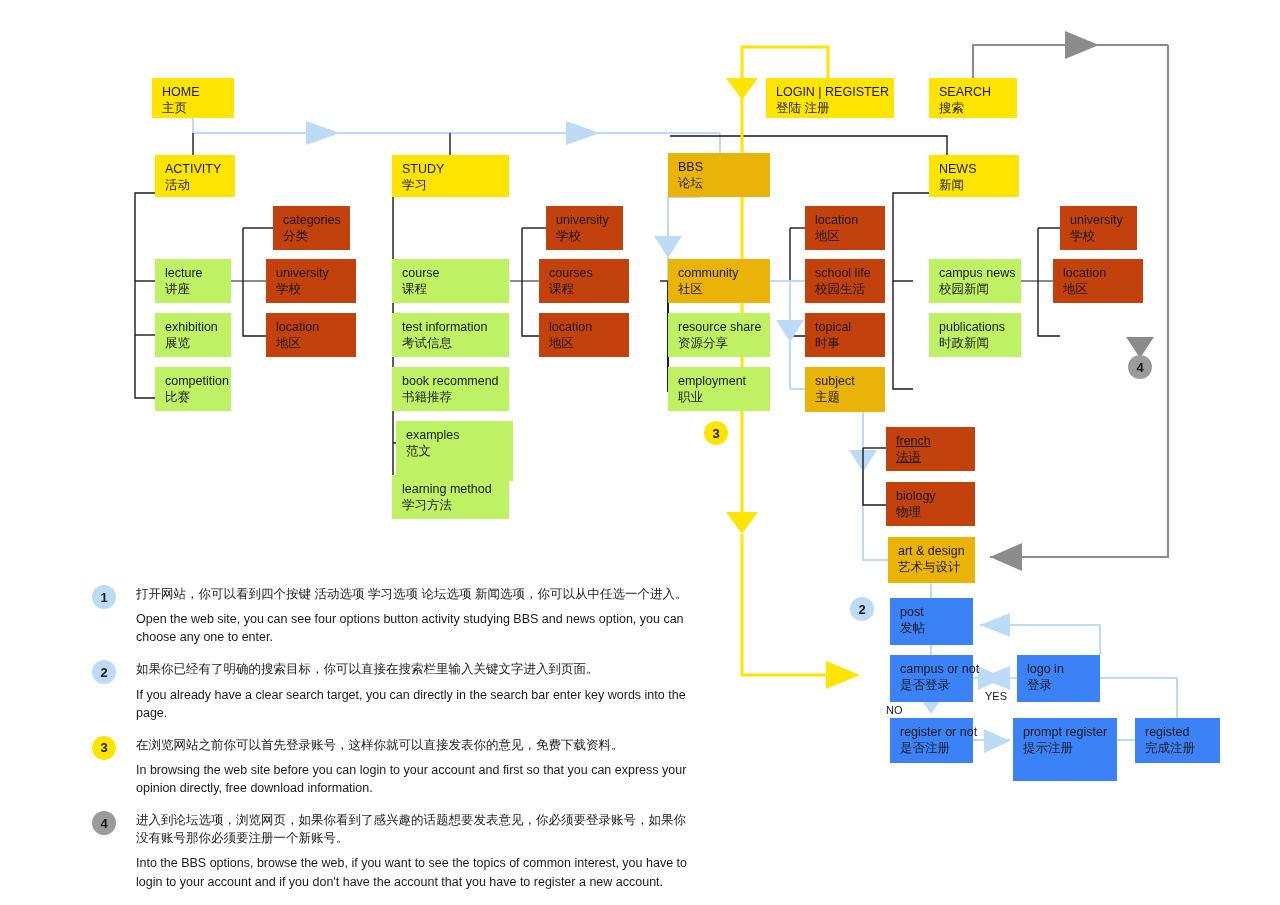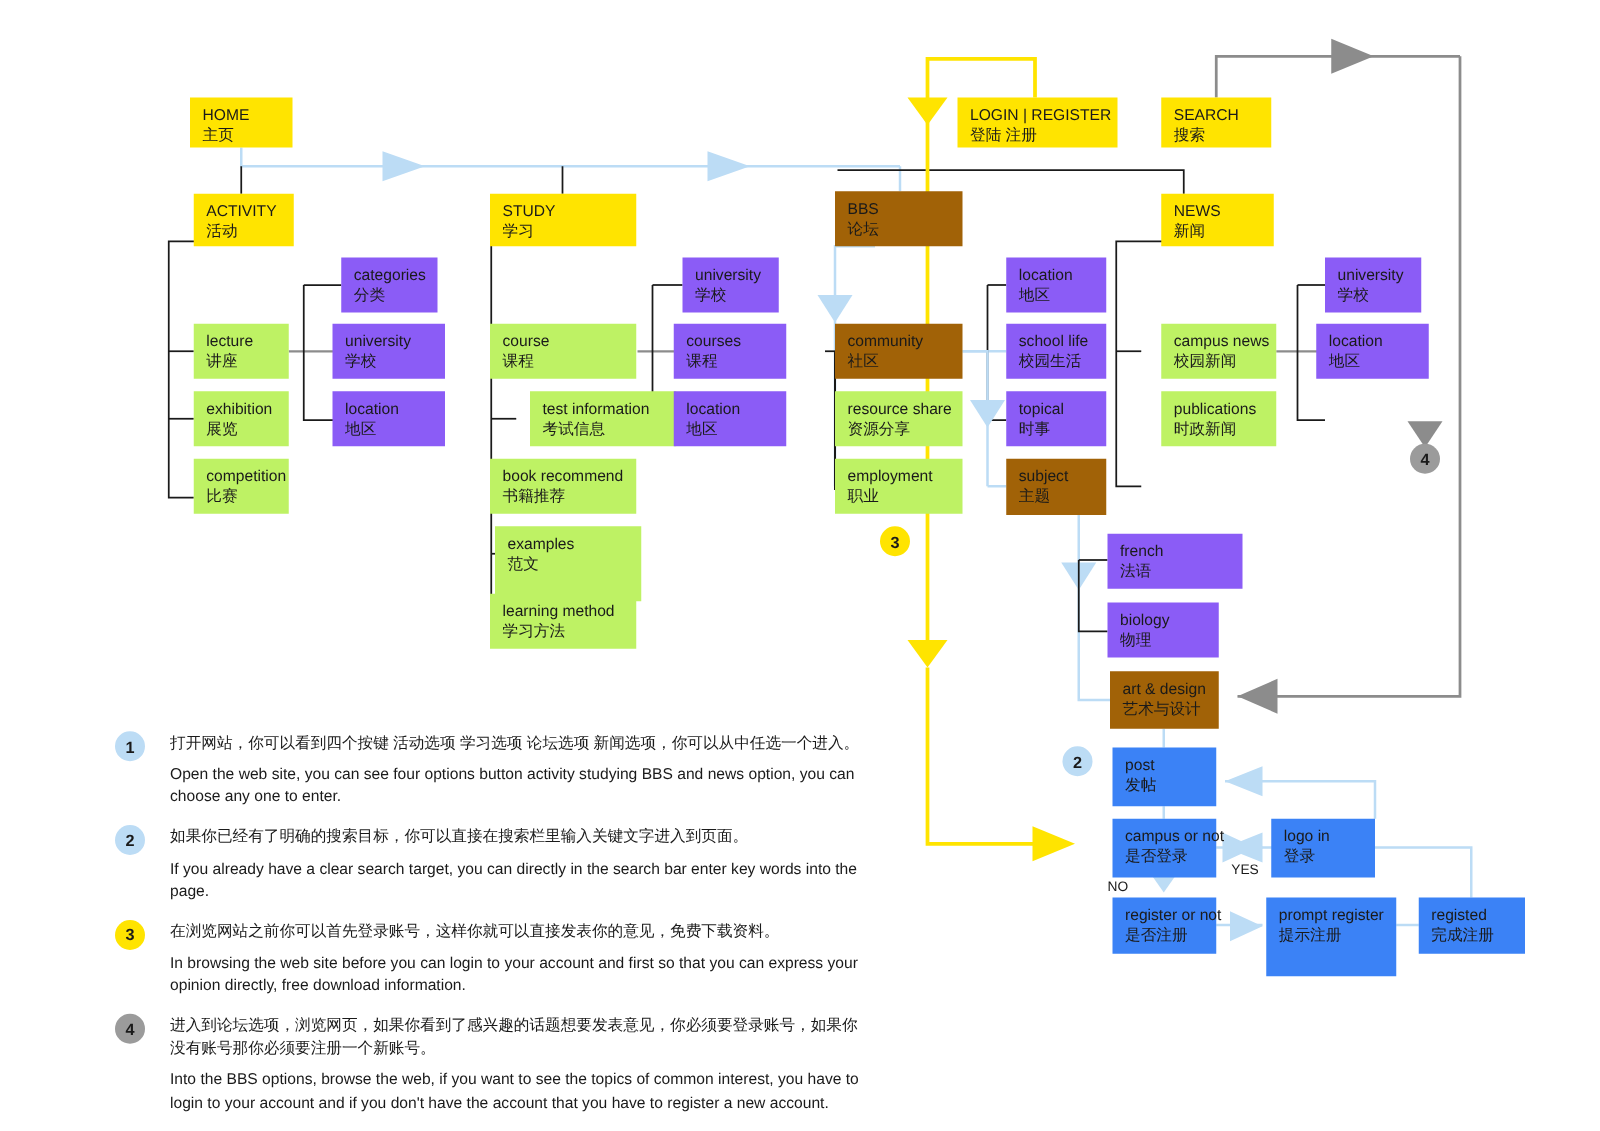--- a/index.html
+++ b/index.html
@@ -11,23 +11,23 @@
   svg.wires{position:absolute;left:0;top:0;width:1280px;height:905px;
             pointer-events:none;}
 
   .node{position:absolute;box-sizing:border-box;
         padding:6px 0 0 10px;line-height:1.28;
         font-size:12.5px;color:#1a1a1a;}
   .node .en{display:block;white-space:nowrap;}
   .node .cn{display:block;white-space:nowrap;}
 
   .lvl-yellow{background:#ffe400;}
-  .lvl-blue  {background:#a16207;}
+  .lvl-blue  {background:#eab308;}
   .lvl-dgray {background:#bef264;}
-  .lvl-lgray {background:#8b5cf6;}
+  .lvl-lgray {background:#c2410c;}
   .lvl-flow  {background:#3b82f6;}
 
   .badge{position:absolute;width:24px;height:24px;border-radius:50%;
          display:flex;align-items:center;justify-content:center;
          font-size:13px;font-weight:bold;color:#1a1a1a;box-sizing:border-box;}
   .badge-blue{background:#bcdcf5;}
   .badge-yellow{background:#ffe400;}
   .badge-gray{background:#9b9b9b;}
 
   .edge-label{position:absolute;font-size:11px;color:#1a1a1a;}
@@ -212,21 +212,21 @@
   </div>
   <div class="node lvl-lgray" style="left:266px;top:313px;width:90px;height:44px;">
     <span class="en">location</span>
     <span class="cn">地区</span>
   </div>
 
   <div class="node lvl-dgray" style="left:392px;top:259px;width:117px;height:44px;">
     <span class="en">course</span>
     <span class="cn">课程</span>
   </div>
-  <div class="node lvl-dgray" style="left:392px;top:313px;width:117px;height:44px;margin-left:32px;">
+  <div class="node lvl-dgray" style="left:392px;top:313px;width:117px;height:44px;">
     <span class="en">test information</span>
     <span class="cn">考试信息</span>
   </div>
   <div class="node lvl-dgray" style="left:392px;top:367px;width:117px;height:44px;">
     <span class="en">book recommend</span>
     <span class="cn">书籍推荐</span>
   </div>
   <div class="node lvl-dgray" style="left:396px;top:421px;width:117px;height:60px;">
     <span class="en">examples</span>
     <span class="cn">范文</span>
@@ -287,21 +287,21 @@
   </div>
   <div class="node lvl-lgray" style="left:1060px;top:206px;width:77px;height:44px;">
     <span class="en">university</span>
     <span class="cn">学校</span>
   </div>
   <div class="node lvl-lgray" style="left:1053px;top:259px;width:90px;height:44px;">
     <span class="en">location</span>
     <span class="cn">地区</span>
   </div>
 
-  <div class="node lvl-lgray" style="left:886px;top:427px;width:108px;height:44px;">
+  <div class="node lvl-lgray" style="left:886px;top:427px;width:89px;height:44px;text-decoration:underline;">
     <span class="en">french</span>
     <span class="cn">法语</span>
   </div>
   <div class="node lvl-lgray" style="left:886px;top:482px;width:89px;height:44px;">
     <span class="en">biology</span>
     <span class="cn">物理</span>
   </div>
   <div class="node lvl-blue" style="left:888px;top:537px;width:87px;height:46px;">
     <span class="en">art &amp; design</span>
     <span class="cn">艺术与设计</span>

